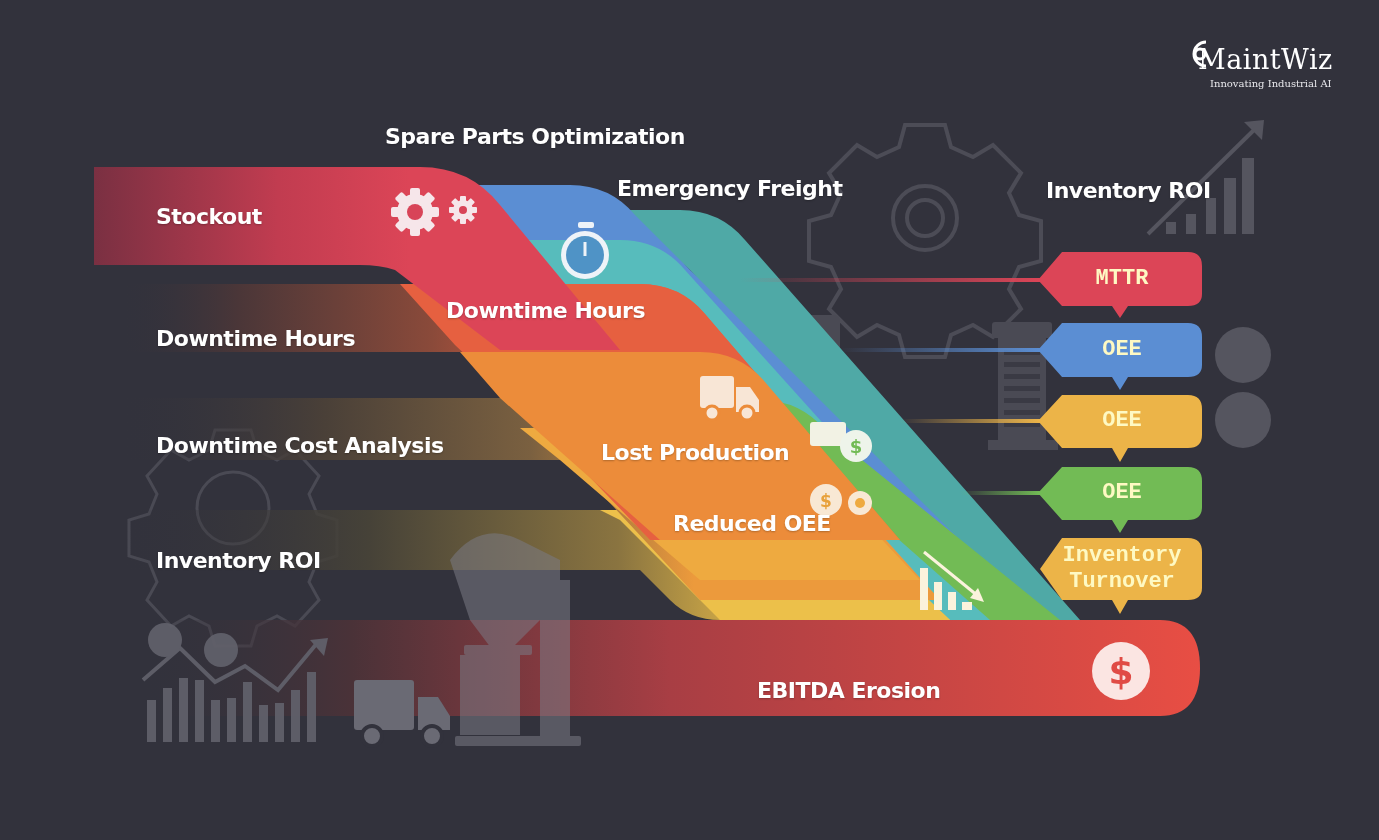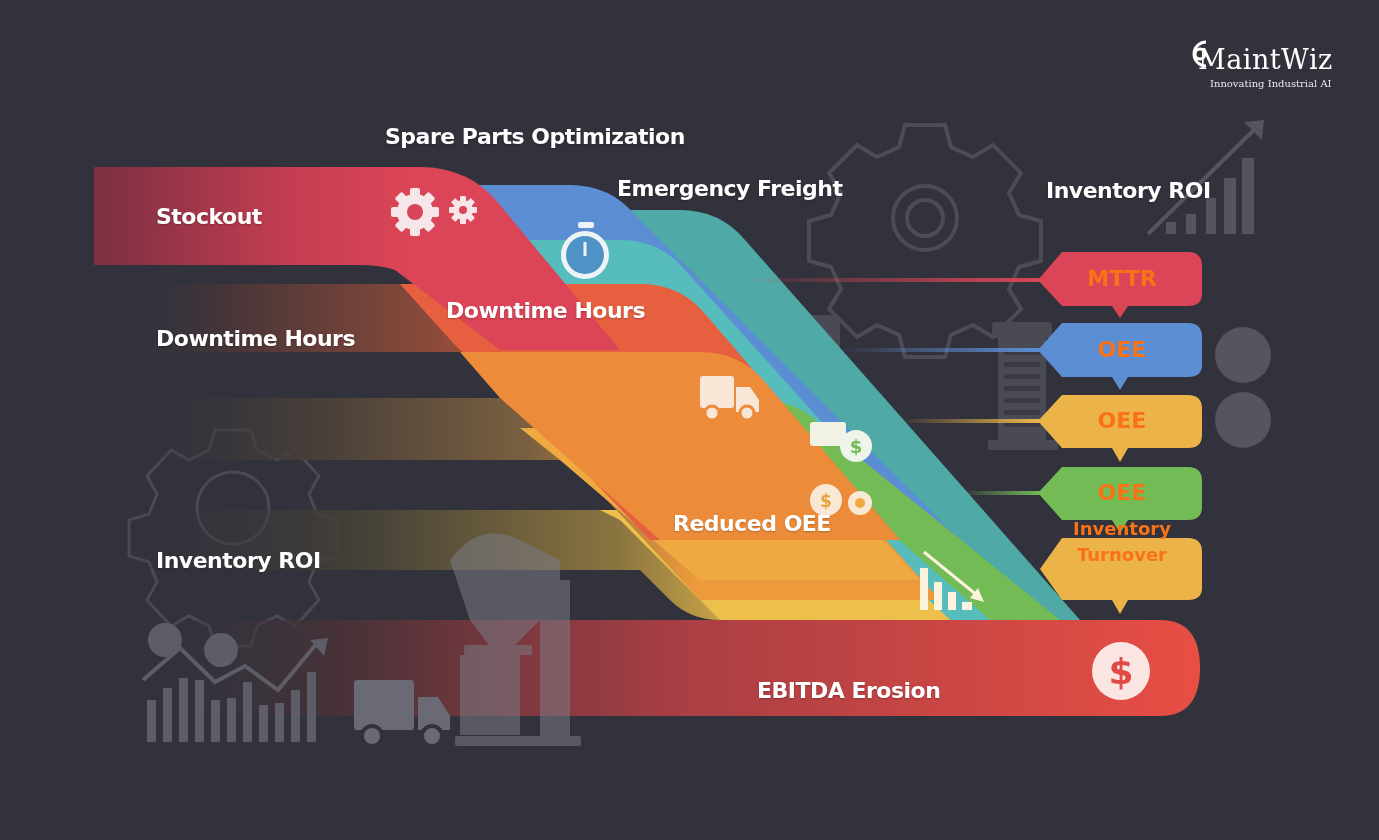--- a/index.html
+++ b/index.html
@@ -1,20 +1,20 @@
 <!DOCTYPE html>
 <html><head>
 <meta charset="utf-8">
 <style>
   html,body{margin:0;padding:0;}
   body{width:1379px;height:840px;background:#32323c;overflow:hidden;position:relative;font-family:"DejaVu Sans",sans-serif;}
   .stage{position:absolute;left:0;top:0;width:1379px;height:840px;}
   svg.art{position:absolute;left:0;top:0;}
   .lbl{position:absolute;color:#ffffff;font-weight:bold;font-size:22px;letter-spacing:-0.5px;white-space:nowrap;text-shadow:0 1px 2px rgba(0,0,0,0.25);text-align:center;}
-  .tag{position:absolute;color:#f97316;font-weight:bold;font-size:22px;text-align:center;line-height:26px;}
+  .tag{position:absolute;color:#fef9c3;font-weight:bold;font-size:22px;text-align:center;line-height:26px;font-family:Liberation Mono, monospace;}
   .logo{position:absolute;left:1186px;top:38px;color:#fff;}
   .logo .name{font-family:"DejaVu Serif",serif;font-size:27px;letter-spacing:0.5px;position:absolute;left:12px;top:6px;white-space:nowrap;}
   .logo .tagline{font-family:"DejaVu Serif",serif;font-size:10px;position:absolute;left:24px;top:40px;white-space:nowrap;color:#e8e8ec;text-align:center;}
 </style>
 </head>
 <body>
 
 <div class="stage">
 
 <svg class="art" width="1379" height="840" viewBox="0 0 1379 840">
@@ -243,26 +243,28 @@
   <span class="name">MaintWiz</span>
   <span class="tagline">Innovating Industrial AI</span>
 </div>
 
 <div class="lbl" style="left:385px;top:124px;">Spare Parts Optimization</div>
 <div class="lbl" style="left:617px;top:176px;">Emergency Freight</div>
 <div class="lbl" style="left:1046px;top:178px;">Inventory ROI</div>
 
 <div class="lbl" style="left:156px;top:204px;">Stockout</div>
 <div class="lbl" style="left:156px;top:326px;">Downtime Hours</div>
+<div class="lbl" style="left:156px;top:433px;">Downtime Cost Analysis</div>
 <div class="lbl" style="left:156px;top:548px;">Inventory ROI</div>
 
 <div class="lbl" style="left:446px;top:298px;">Downtime Hours</div>
+<div class="lbl" style="left:601px;top:440px;">Lost Production</div>
 <div class="lbl" style="left:673px;top:511px;">Reduced OEE</div>
 
 <div class="tag" style="left:1062px;top:266px;width:120px;">MTTR</div>
 <div class="tag" style="left:1062px;top:337px;width:120px;">OEE</div>
 <div class="tag" style="left:1062px;top:408px;width:120px;">OEE</div>
 <div class="tag" style="left:1062px;top:480px;width:120px;">OEE</div>
-<div class="tag" style="left:1062px;top:516px;width:120px;font-size:18px;">Inventory Turnover</div>
+<div class="tag" style="left:1062px;top:543px;width:120px;font-size:22px;">Inventory Turnover</div>
 
 <div class="lbl" style="left:757px;top:658px;margin-top:20px;">EBITDA Erosion</div>
 
 </div>
 
 </body></html>

